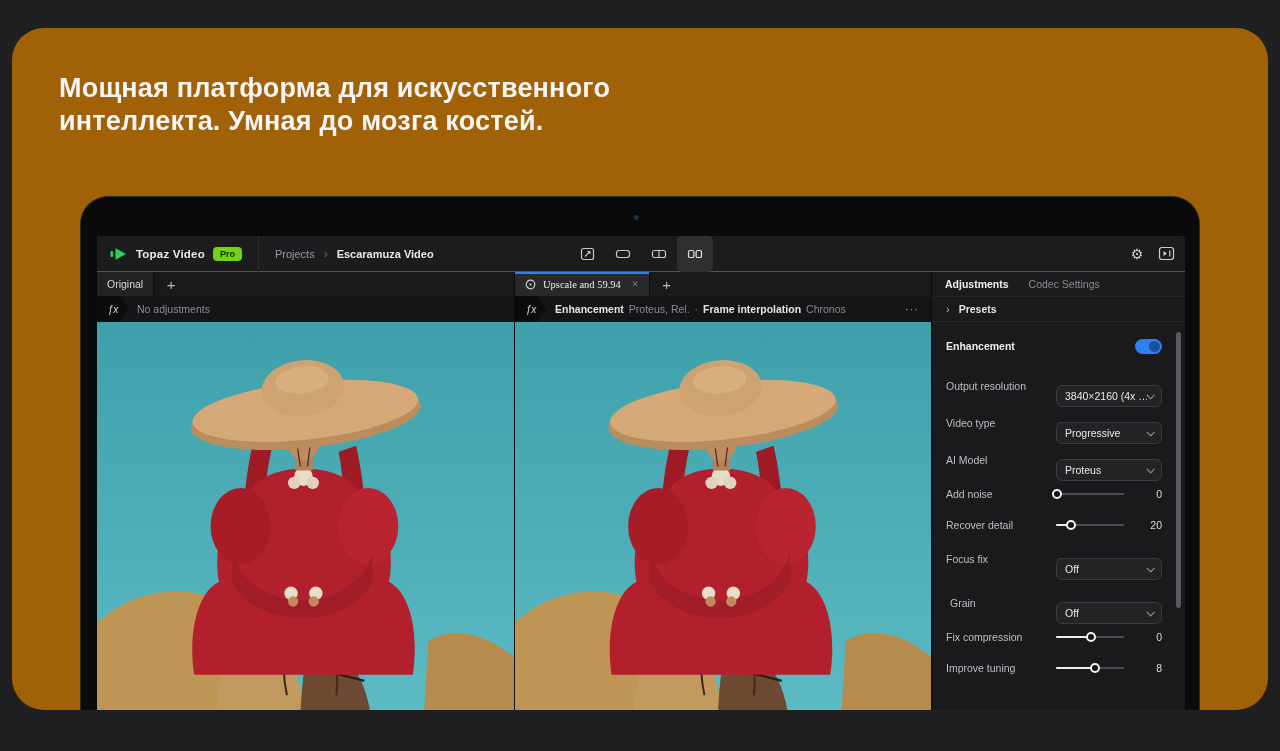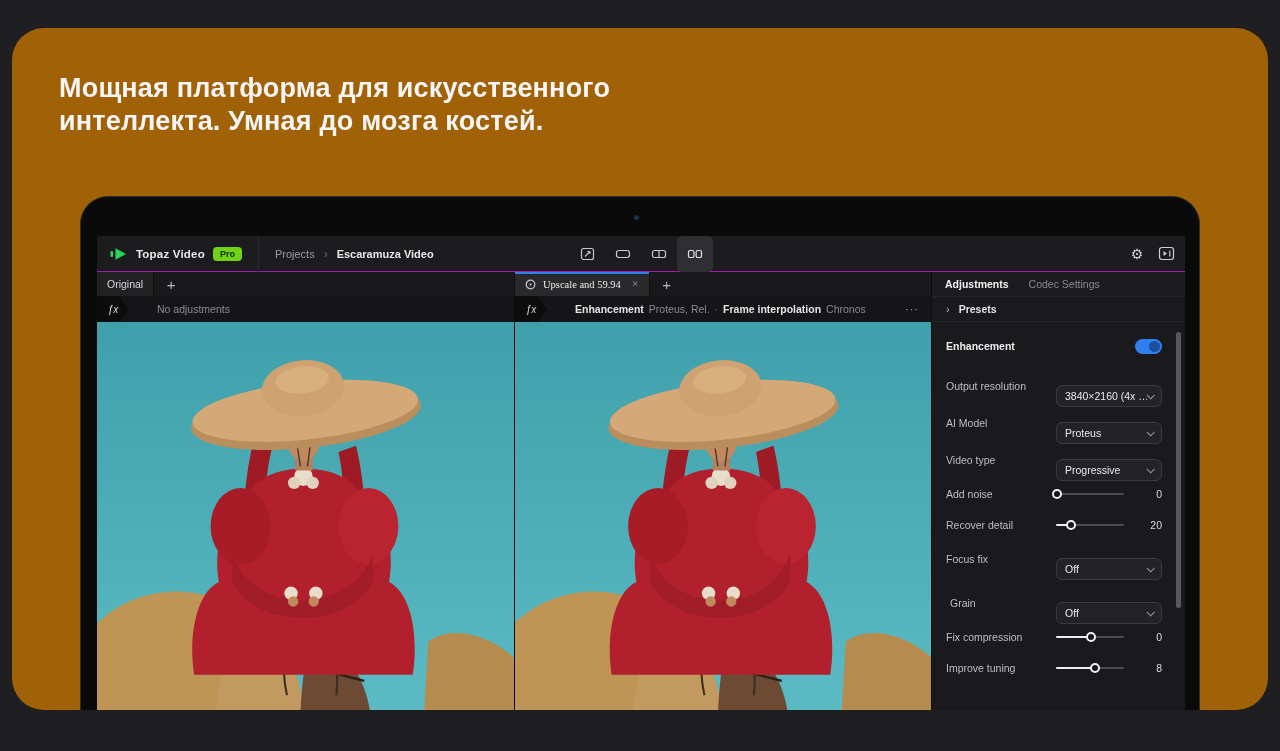--- a/index.html
+++ b/index.html
@@ -61,21 +61,21 @@
   .tab-close { color:#98989e; font-size:12px; margin-left:4px; }
   .tab-plus { display:flex; align-items:center; justify-content:center; width:34px;
     color:#b9b9bd; font-size:15px; font-weight:300; }
 
   
   .fxbar { height:26px; flex:0 0 26px; background:#151517; display:flex; align-items:center;
     font-size:10.5px; position:relative; }
   .fx-badge { width:32px; height:26px; background:#0c0c0d; color:#dcdcde;
     display:flex; align-items:center; justify-content:center; font-style:italic;
     font-size:10px; clip-path:polygon(0 0,68% 0,100% 50%,68% 100%,0 100%); }
-  .fx-text { margin-left:28px; display:flex; align-items:center; gap:5px; white-space:nowrap; }
+  .fx-text { margin-left:8px; display:flex; align-items:center; gap:5px; white-space:nowrap; }
   .fx-strong { color:#e4e4e6; font-weight:600; }
   .fx-dim { color:#8b8b91; }
   .fx-dot { color:#6a6a70; }
   .fx-more { position:absolute; right:12px; color:#a5a5aa; letter-spacing:1px; font-size:11px; }
 
   
   .video { flex:1; min-height:0; overflow:hidden; background:#3fa2ad; }
   .video svg { width:100%; height:100%; display:block; }
 
   
@@ -322,31 +322,31 @@
 
               <div class="srow dd-row">
                 <span class="lbl">Output resolution</span>
                 <div class="dropdown">
                   <span class="dd-value">3840×2160 (4x …</span>
                   <span class="chev"></span>
                 </div>
               </div>
 
               <div class="srow dd-row">
+                <span class="lbl">Video type</span>
+                <div class="dropdown">
+                  <span class="dd-value">Progressive</span>
+                  <span class="chev"></span>
+                </div>
+              </div>
+
+              <div class="srow dd-row">
                 <span class="lbl">AI Model</span>
                 <div class="dropdown">
                   <span class="dd-value">Proteus</span>
-                  <span class="chev"></span>
-                </div>
-              </div>
-
-              <div class="srow dd-row">
-                <span class="lbl">Video type</span>
-                <div class="dropdown">
-                  <span class="dd-value">Progressive</span>
                   <span class="chev"></span>
                 </div>
               </div>
 
               <div class="srow sl-row">
                 <span class="lbl">Add noise</span>
                 <div class="ctrl">
                   <div class="slider">
                     <div class="track"></div>
                       <div class="fill" style="width: 2%;"></div>

